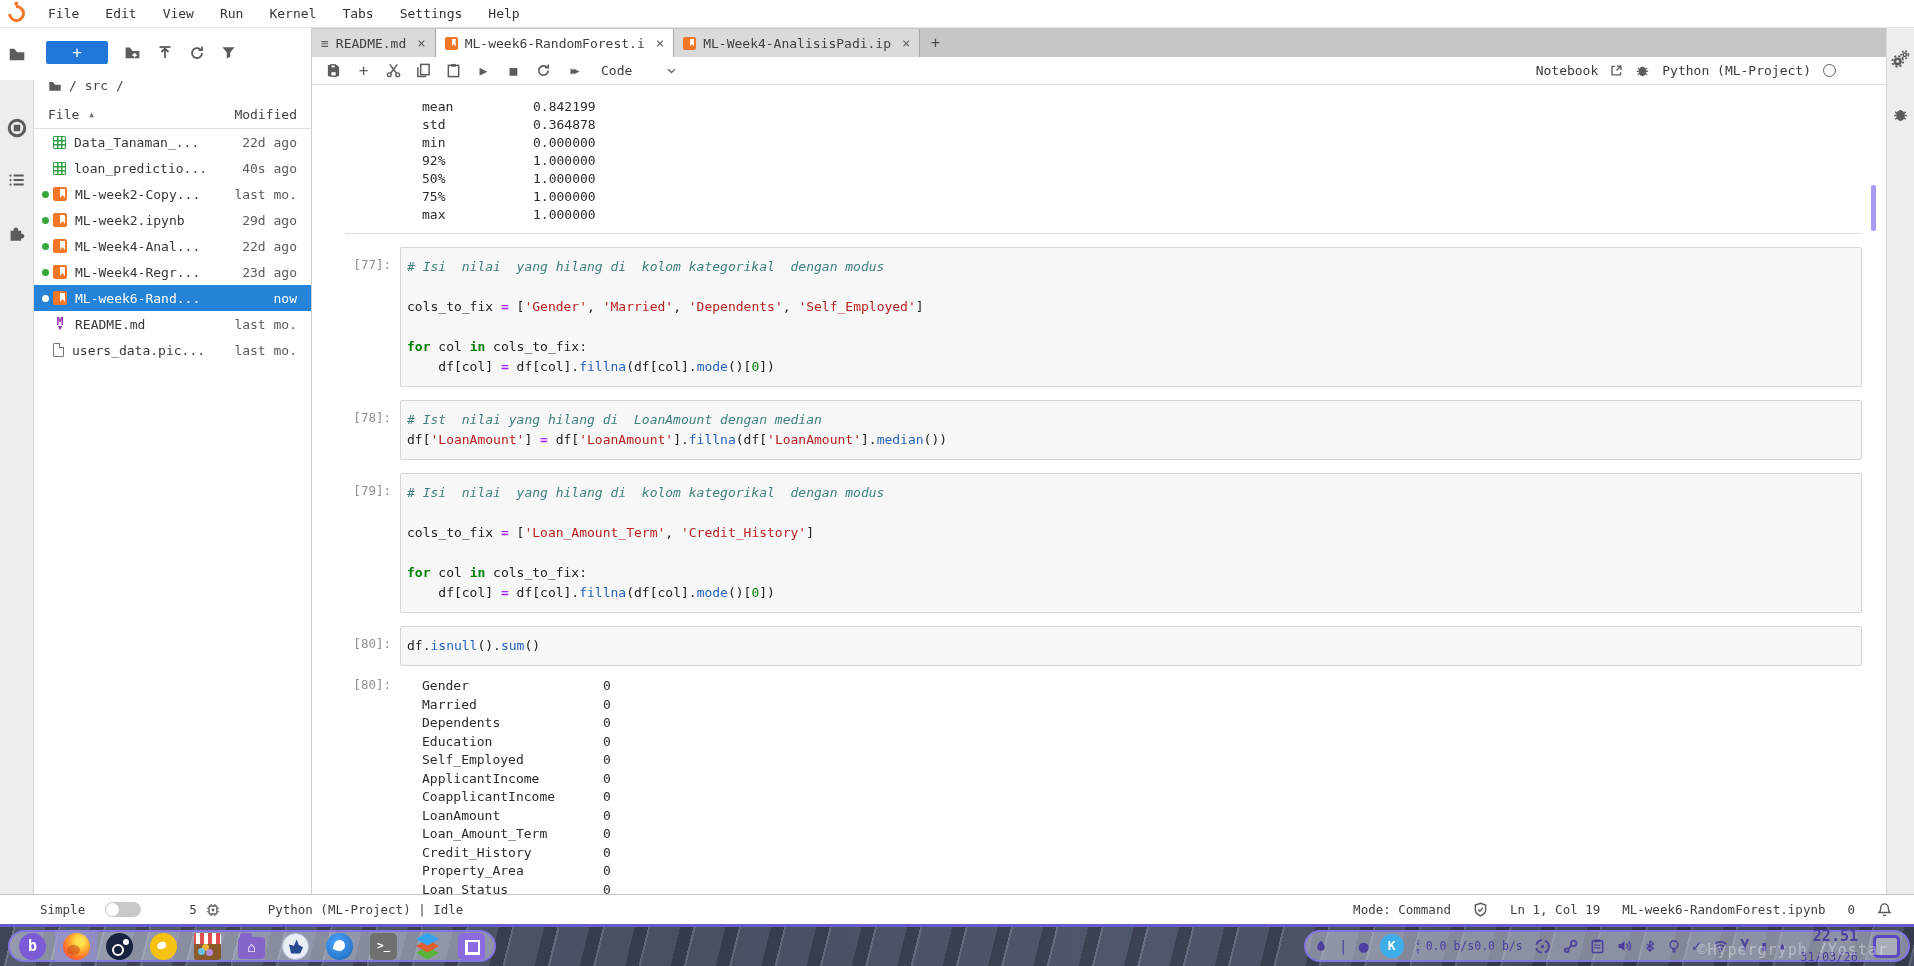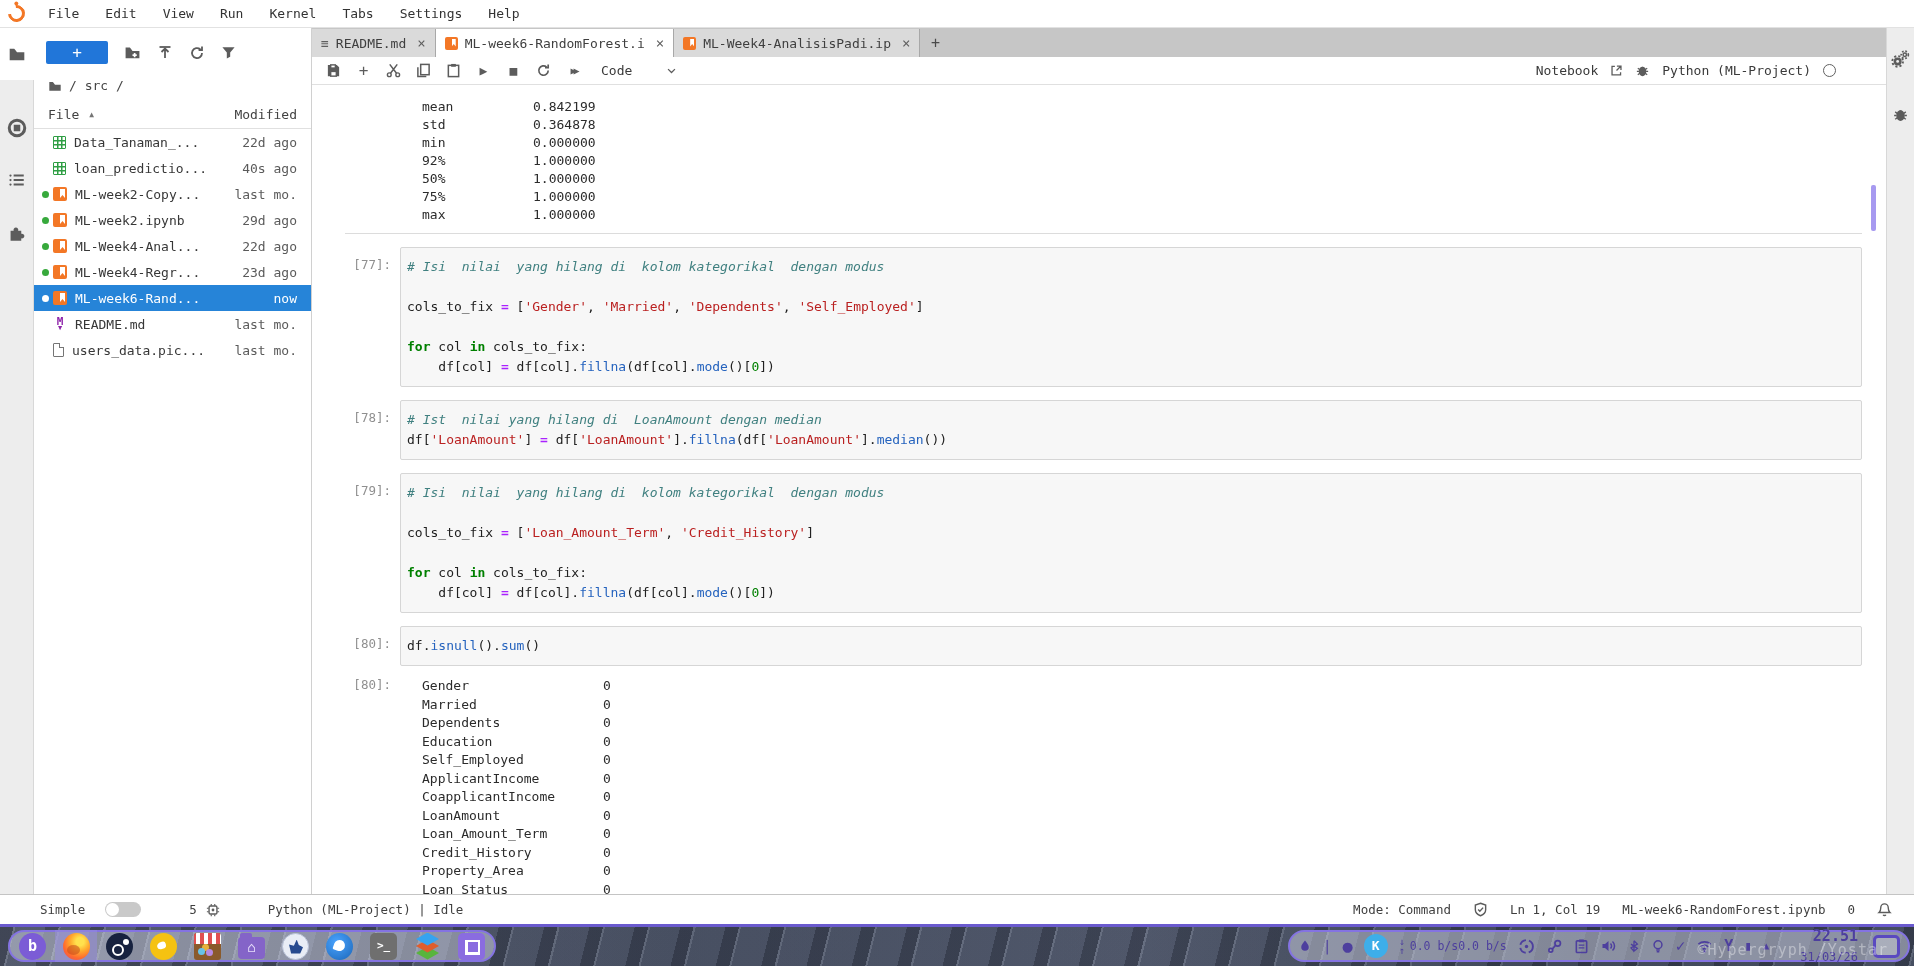--- a/index.html
+++ b/index.html
@@ -131,21 +131,21 @@
   .dk-layers .l1 { top:0; background:#36a3f0; z-index:3; }
   .dk-layers .l2 { top:7px; background:#e05d2d; z-index:2; }
   .dk-layers .l3 { top:14px; background:#58b53c; z-index:1; }
   .dk-crop { border-radius:5px; background:#8a6ce0; }
   .dk-crop::after { content:""; position:absolute; left:7px; top:7px; width:11px; height:11px; border:2px solid #fff; box-shadow:2px -2px 0 -1px #fff inset; }
   .trayglyph { font-size:14px; line-height:14px; }
   .kde { width:24px; height:24px; border-radius:50%; background:#3daee9; color:#fff; font-weight:bold; font-size:13px; text-align:center; line-height:24px; }
   .net { display:flex; align-items:center; gap:5px; }
   .net .arrows { display:flex; flex-direction:column; font-size:10px; line-height:9px; }
   .net .speeds { display:flex; flex-direction:row; font-size:11.5px; line-height:12px; }
-  .clock { display:flex; flex-direction:column; align-items:flex-end; margin-left:20px;gap:8px; }
+  .clock { display:flex; flex-direction:column; align-items:flex-end; margin-left:4px;gap:8px; }
   .clock .t { font-size:15px; line-height:14px; font-weight:bold; }
   .clock .d { font-size:12px; line-height:12px; }
   .showdesk { width:27px; height:23px; border:3px solid #5a49c0; border-radius:5px; background:rgba(255,255,255,.25); margin-left:4px; }
   .watermark { position:absolute; right:26px; bottom:7px; color:rgba(255,255,255,.38); font-size:15px; letter-spacing:1px; pointer-events:none; z-index:5; }
   .tray > * { position:relative; z-index:2; }
   svg.g { stroke:#5c5c5c; fill:none; stroke-width:1.5; }
   svg.gp { stroke:#4d3f9e; fill:none; stroke-width:1.5; }
 </style>
 </head>
 <body>

